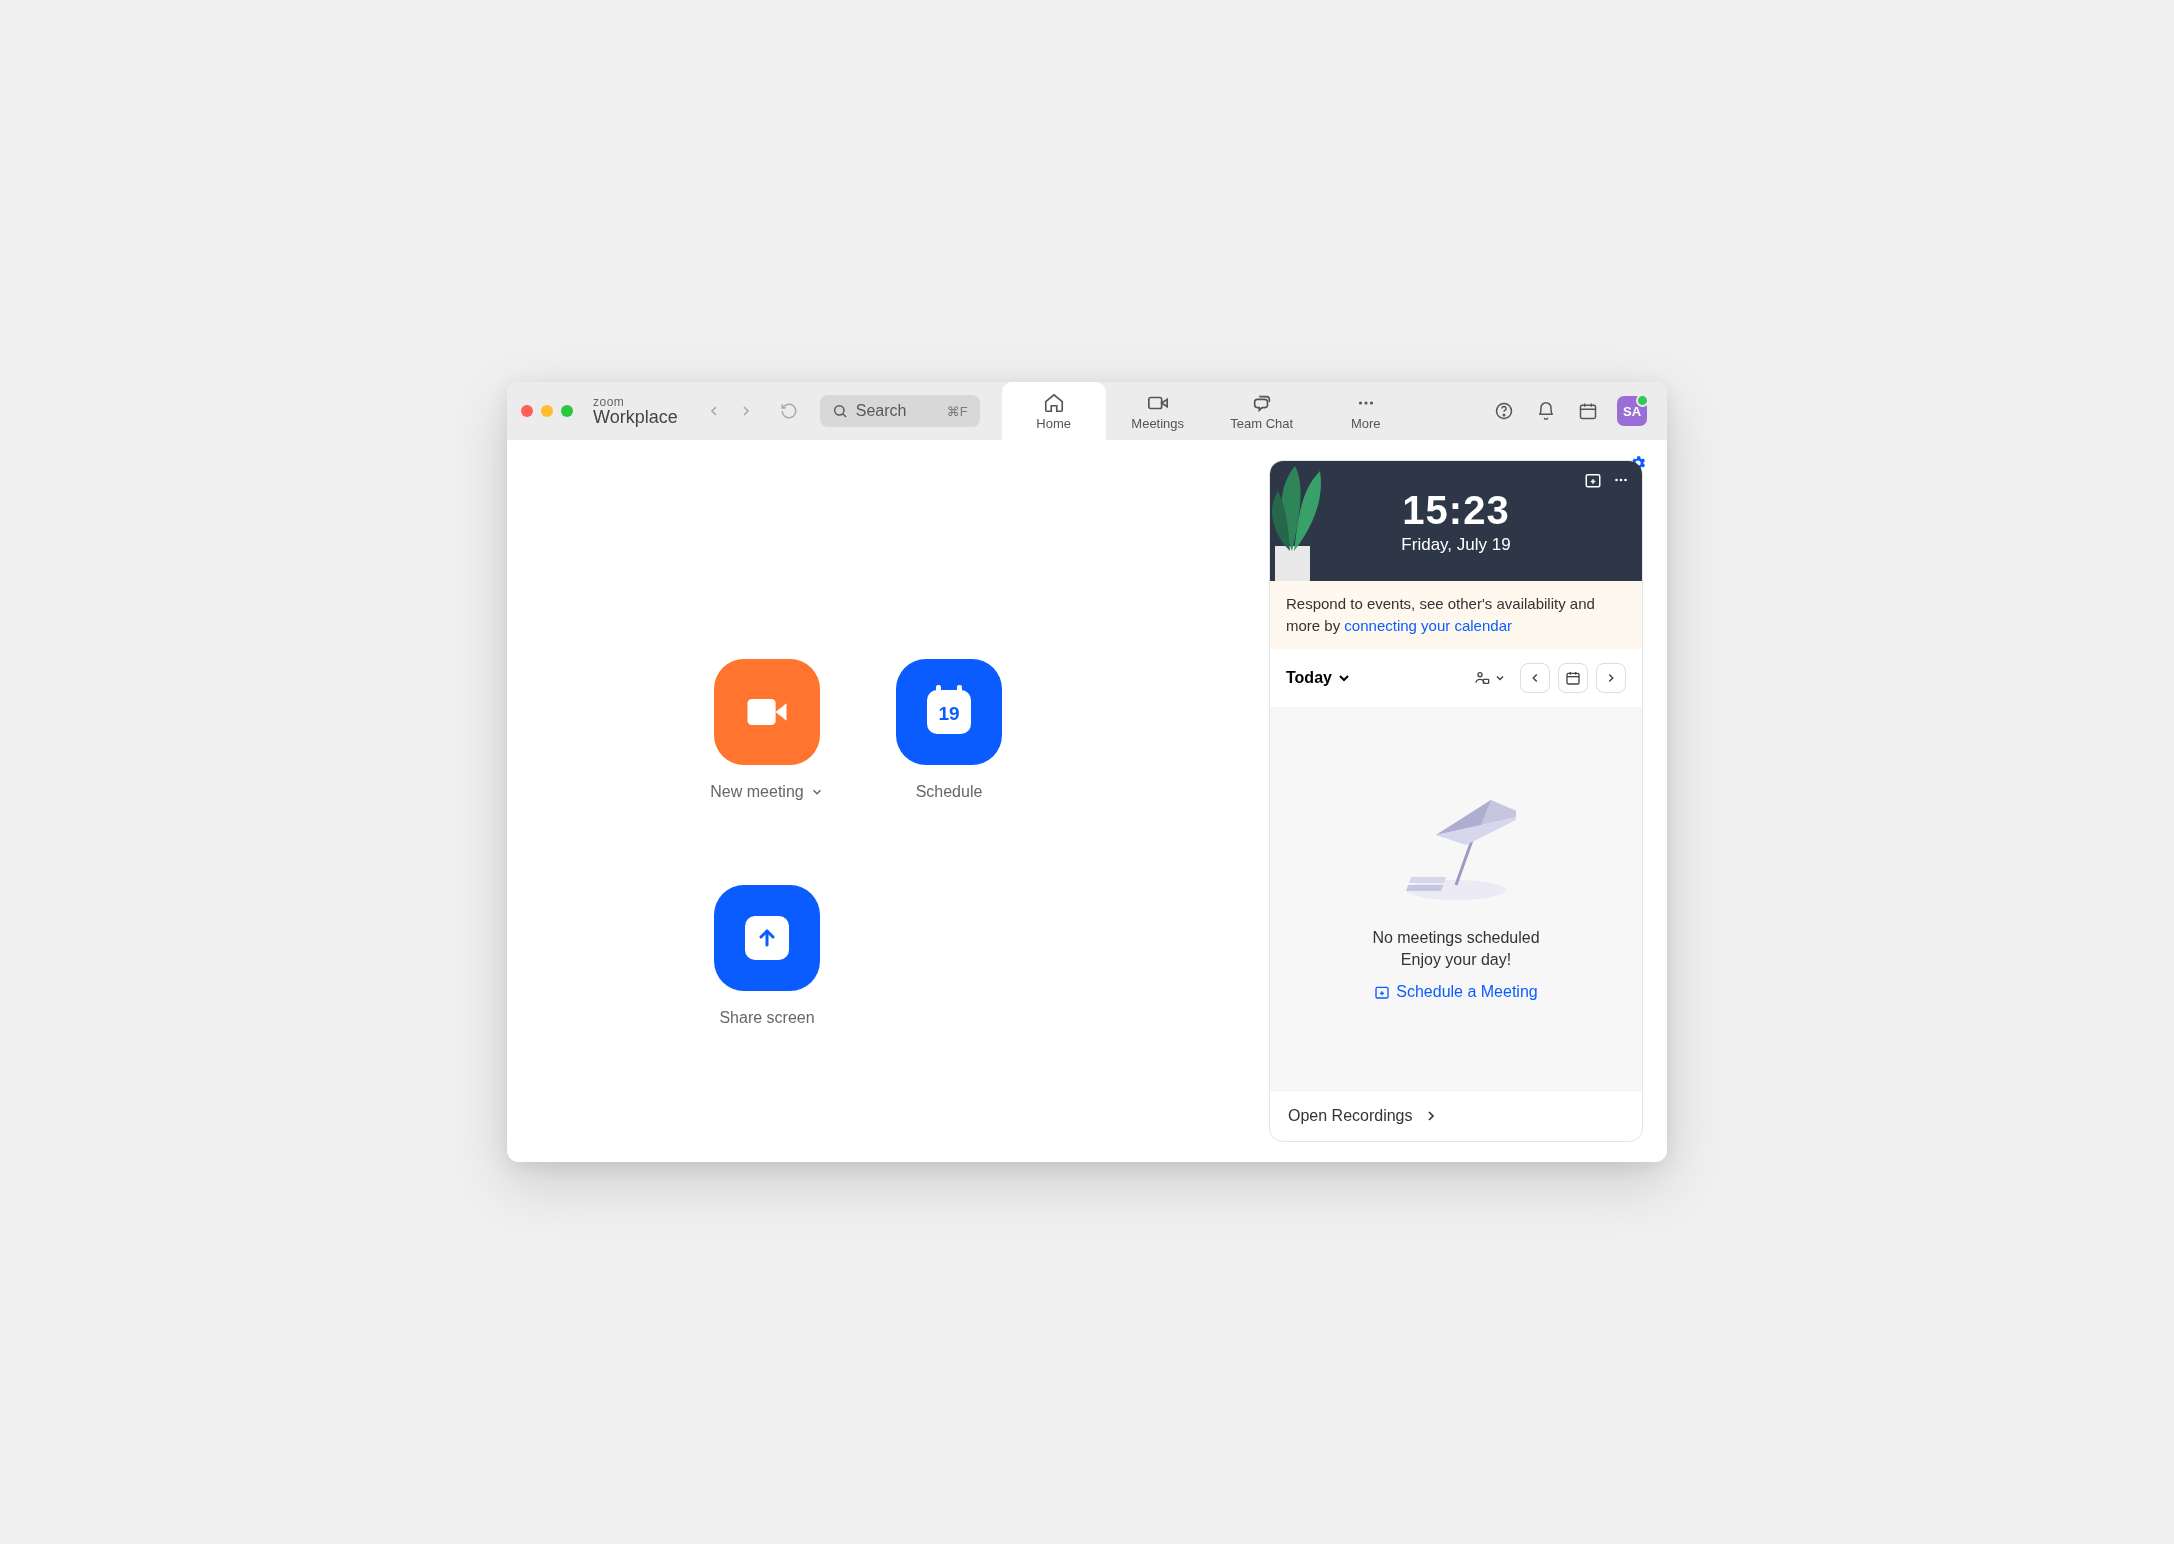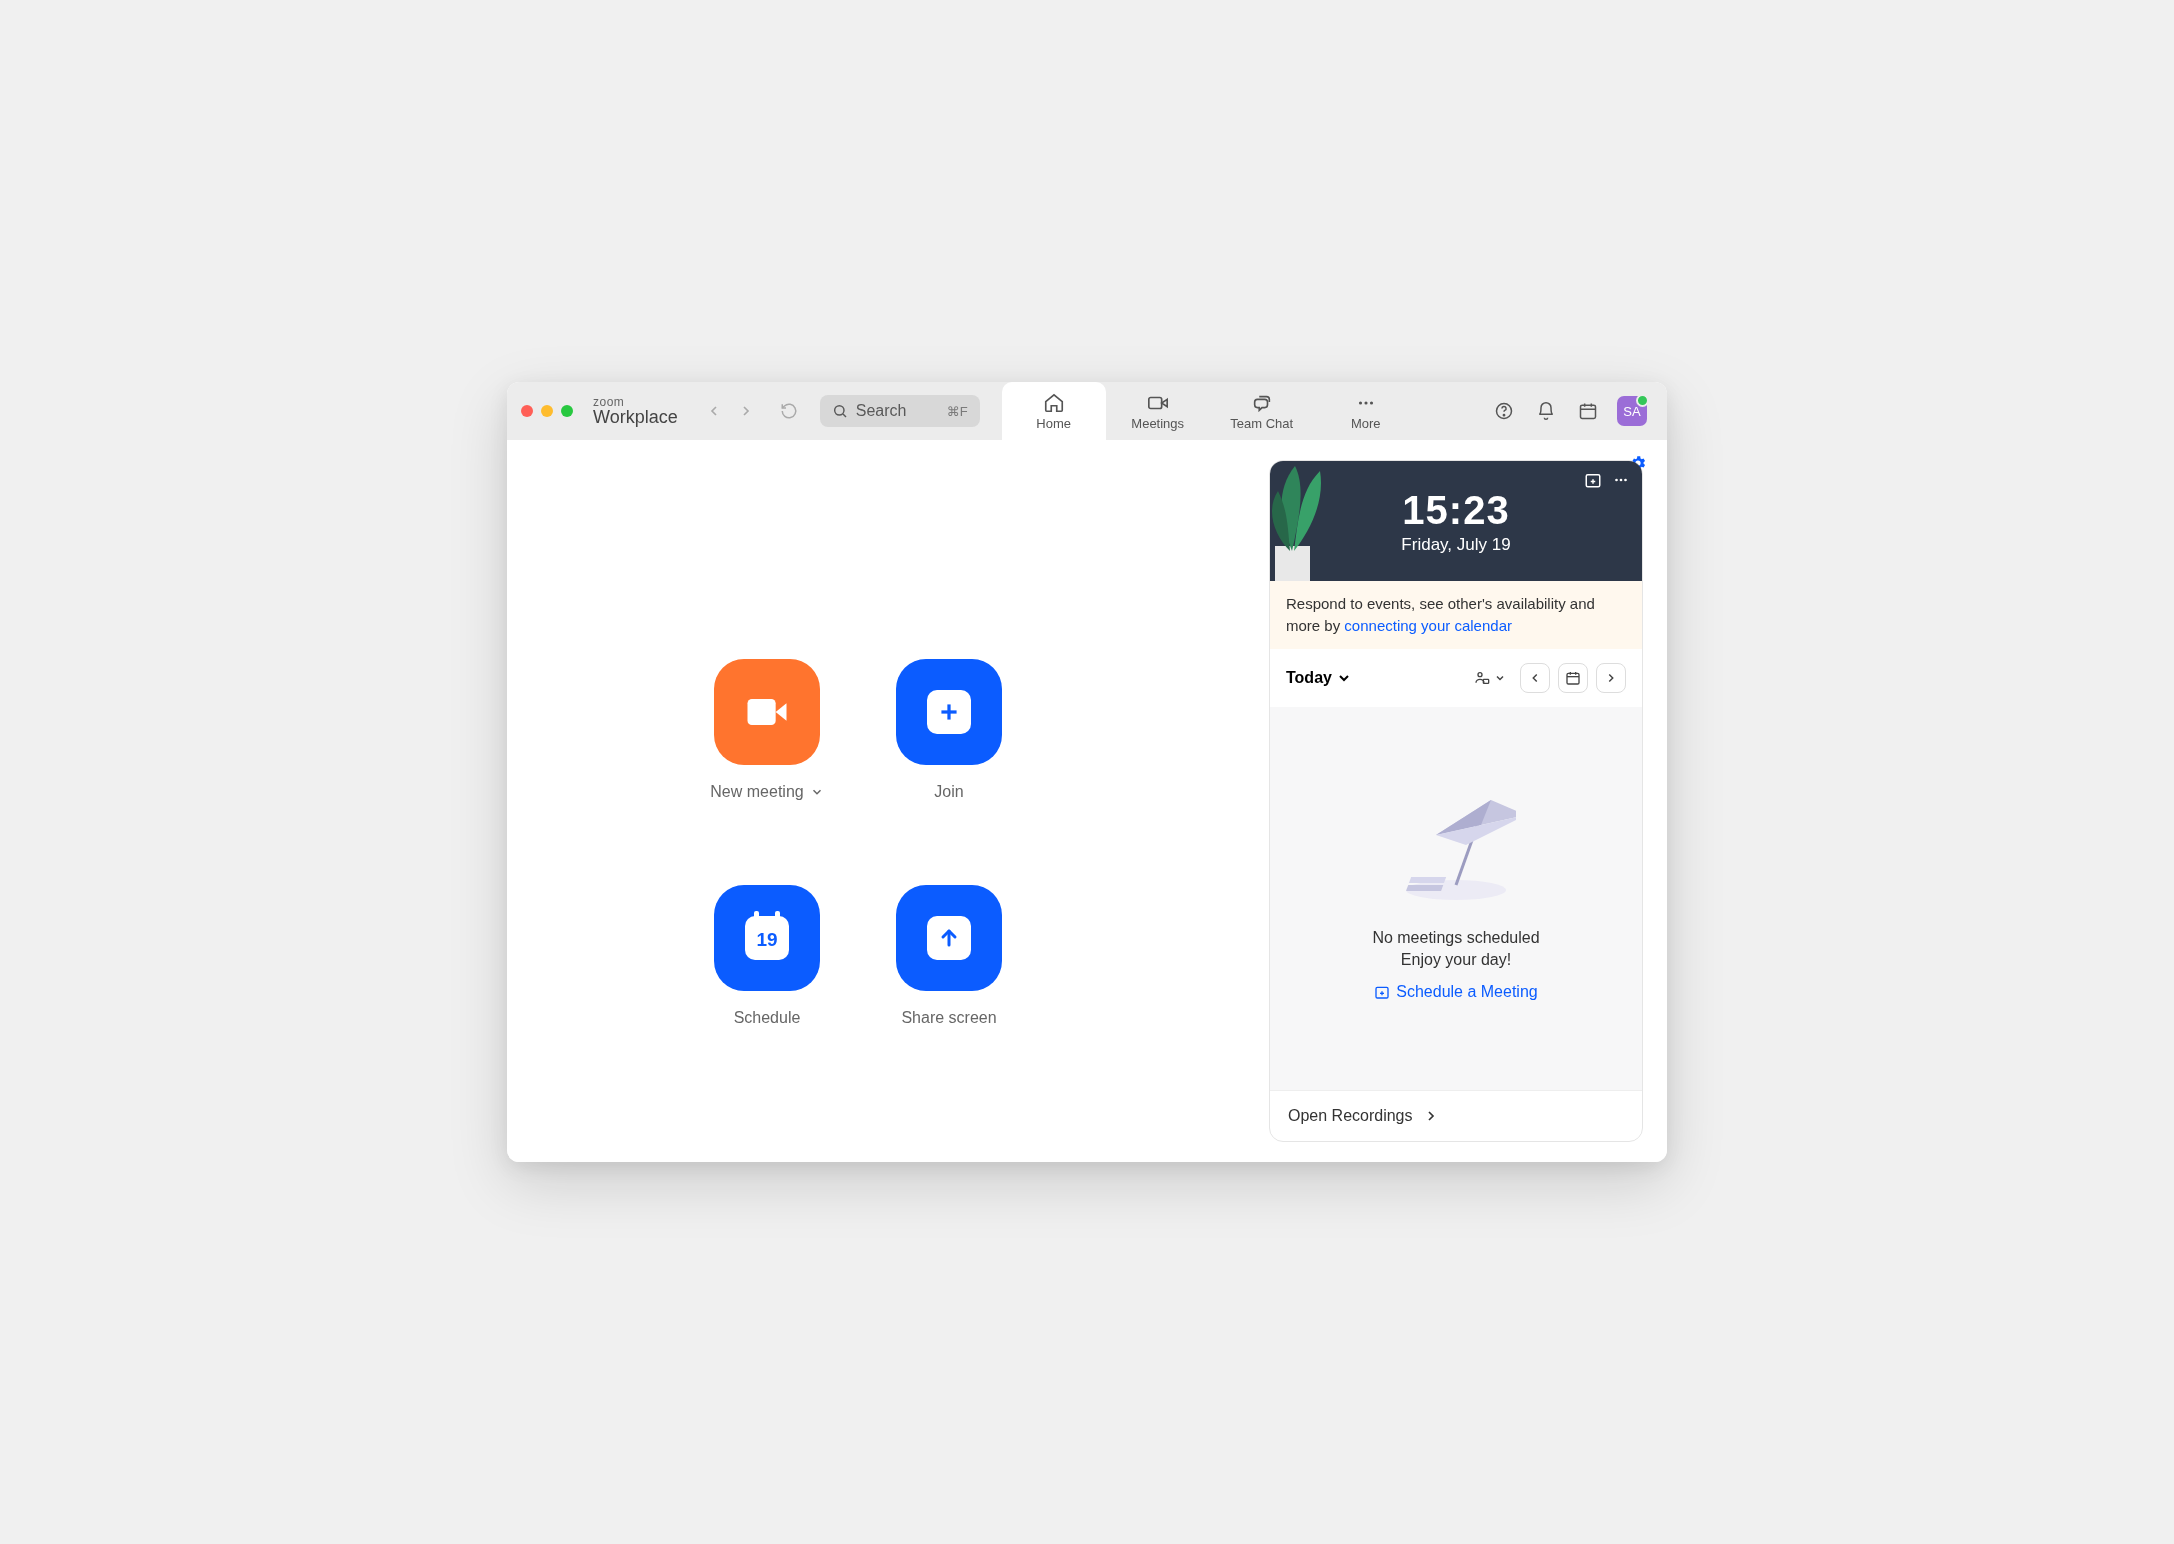--- a/index.html
+++ b/index.html
@@ -70,21 +70,21 @@
   .tab svg { width:22px; height:22px; }
   .titlebar-right {
     margin-left:auto; display:flex; align-items:center; gap:16px; padding-right:6px;
   }
   .icon-btn {
     width:26px;height:26px;display:flex;align-items:center;justify-content:center;
     color:#555; cursor:pointer;
   }
   .avatar {
     width:30px;height:30px;border-radius:7px;background:#9b6dd7;
-    color:#fff; font-size:13px; font-weight:400;
+    color:#fff; font-size:13px; font-weight:700;
     display:flex;align-items:center;justify-content:center; position:relative;
   }
   .avatar::after {
     content:""; position:absolute; top:-2px; right:-2px;
     width:9px;height:9px;border-radius:50%;background:#34c759;border:2px solid #ececec;
   }
   .content {
     flex:1; display:flex; background:#fff; position:relative;
   }
   .settings-gear {
@@ -287,33 +287,20 @@
               </svg>
           </div>
           <div class="action-label">
             <span>New meeting</span>
             <svg viewBox="0 0 24 24" width="14" height="14" fill="none" stroke="currentColor" stroke-width="2.5">
                 <polyline points="6 9 12 15 18 9"></polyline>
               </svg>
           </div>
         </div>
 
-        <div class="action">
-          <div class="action-btn blue">
-            <div class="inner-box">
-              <svg viewBox="0 0 24 24" width="26" height="26" fill="none" stroke="currentColor" stroke-width="3">
-                  <line x1="12" y1="5" x2="12" y2="19"></line>
-                  <line x1="5" y1="12" x2="19" y2="12"></line>
-                </svg>
-            </div>
-          </div>
-          <div class="action-label">
-              <span>Join</span>
-            </div>
-        </div>
 
         <div class="action">
           <div class="action-btn blue">
             <div class="inner-box" style="flex-direction:column;gap:0;position:relative;">
               <div style="position:absolute;top:-5px;left:9px;width:5px;height:9px;background:#fff;border-radius:2px;"></div>
               <div style="position:absolute;top:-5px;right:9px;width:5px;height:9px;background:#fff;border-radius:2px;"></div>
               <span style="font-size:19px;font-weight:700;color:#0b5cff;margin-top:4px;">19</span>
             </div>
           </div>
           <div class="action-label">

